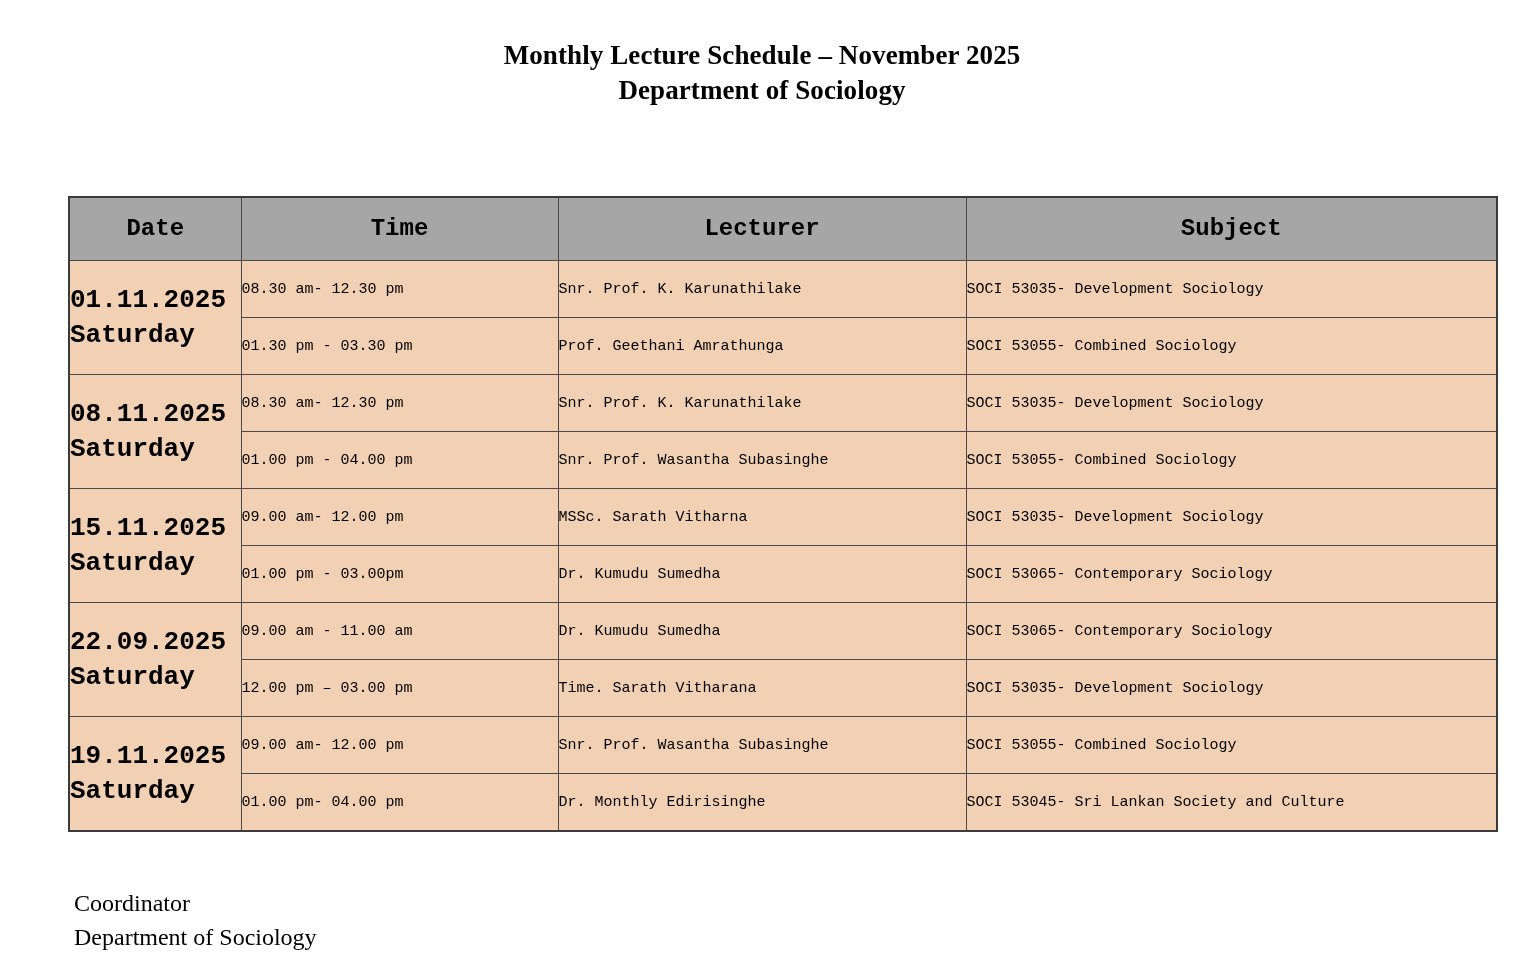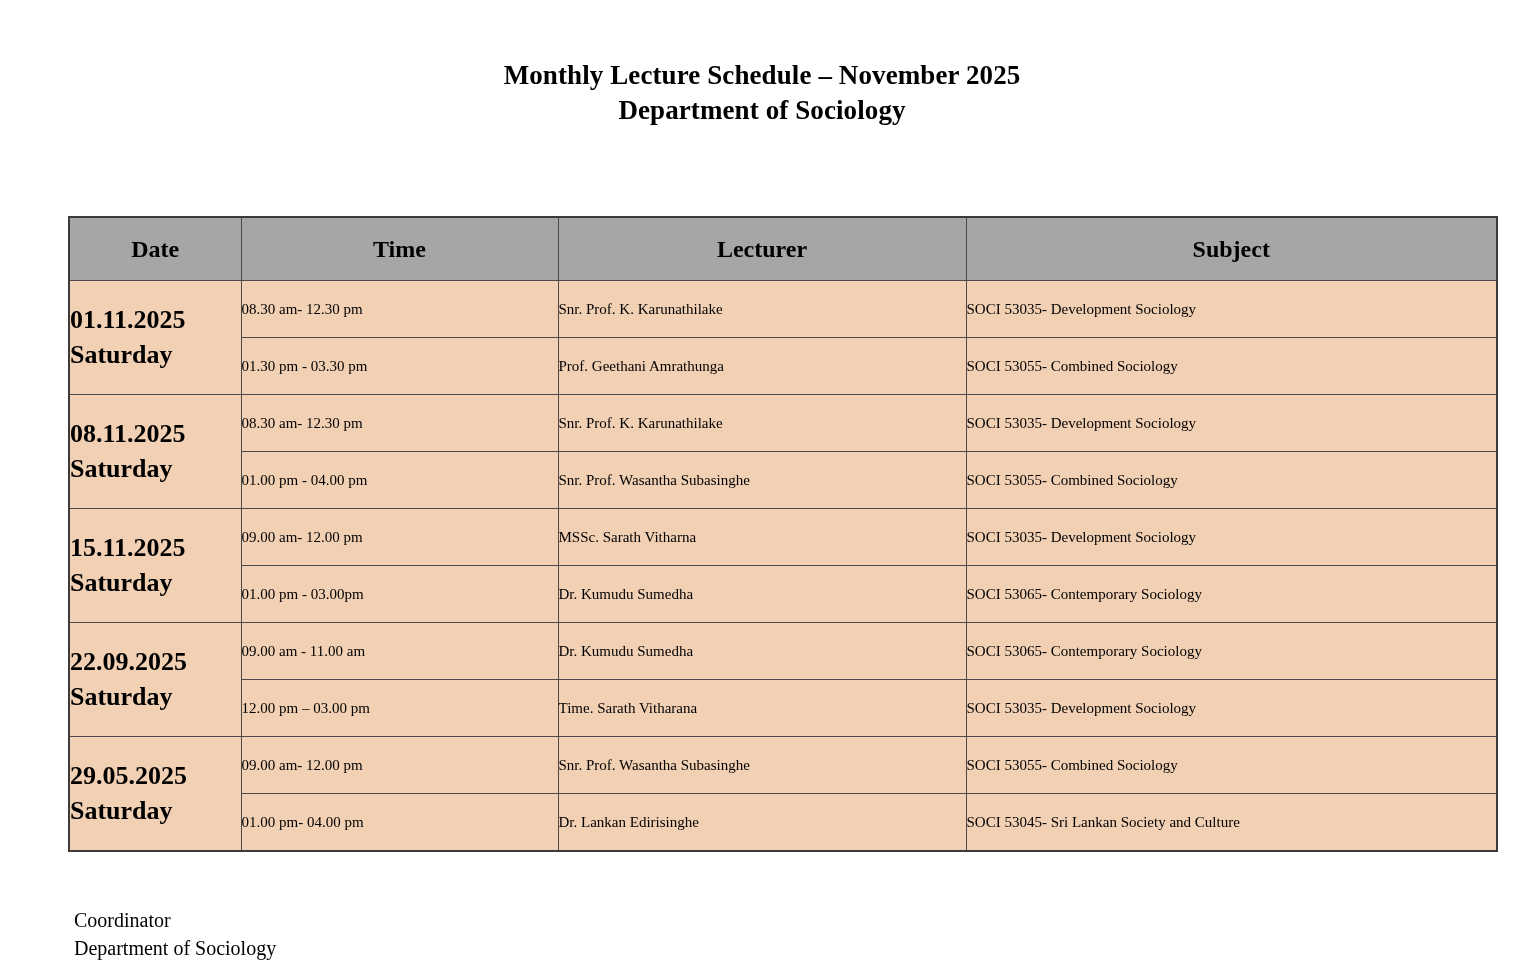--- a/index.html
+++ b/index.html
@@ -21,34 +21,34 @@
     width: 1524px;
     height: 976px;
     box-sizing: border-box;
   }
 
   
   .title-block {
     text-align: center;
     padding-top: 38px;
     line-height: 1.30;
-    margin-top: 20px;
   }
   .title-line {
     font-size: 27px;
     font-weight: bold;
     letter-spacing: 0.1px;
   }
 
   
   .table-wrap {
     position: absolute;
     left: 68px;
     top: 196px;
     width: 1172px;
+    font-family: Liberation Mono, monospace;
   }
   table.schedule {
     border-collapse: collapse;
     width: 100%;
     table-layout: fixed;
     border: 2px solid #3b3b3b;
   }
   table.schedule col.c-date    { width: 172px; }
   table.schedule col.c-time    { width: 317px; }
   table.schedule col.c-lect    { width: 408px; }
@@ -95,21 +95,21 @@
   }
 
   
   tr.group-end > td { border-bottom: 1px solid #4a4a4a; }
 
   
   .footer {
     position: absolute;
     left: 74px;
     top: 886px;
-    font-size: 20px;
+    font-size: 24px;
     line-height: 1.42;
   }
   .footer div { white-space: nowrap; }
 </style>
 </head>
 <body>
 
 <div class="page">
 
   <div class="title-block">
@@ -190,30 +190,30 @@
           <td class="subj-cell">SOCI 53065- Contemporary Sociology</td>
         </tr>
         <tr class="group-end">
           <td class="time-cell">12.00 pm – 03.00 pm</td>
           <td class="lect-cell">Time. Sarath Vitharana</td>
           <td class="subj-cell">SOCI 53035- Development Sociology</td>
         </tr>
 
         <tr>
           <td class="date-cell" rowspan="2">
-            <span class="d-line">29.05.2025</span>
+            <span class="d-line">19.11.2025</span>
             <span class="d-line">Saturday</span>
           </td>
           <td class="time-cell">09.00 am- 12.00 pm</td>
           <td class="lect-cell">Snr. Prof. Wasantha Subasinghe</td>
           <td class="subj-cell">SOCI 53055- Combined Sociology</td>
         </tr>
         <tr class="group-end">
           <td class="time-cell">01.00 pm- 04.00 pm</td>
-          <td class="lect-cell">Dr. Lankan Edirisinghe</td>
+          <td class="lect-cell">Dr. Monthly Edirisinghe</td>
           <td class="subj-cell">SOCI 53045- Sri Lankan Society and Culture</td>
         </tr>
 
       </tbody>
     </table>
   </div>
 
   <div class="footer">
     <div>Coordinator</div>
     <div>Department of Sociology</div>

